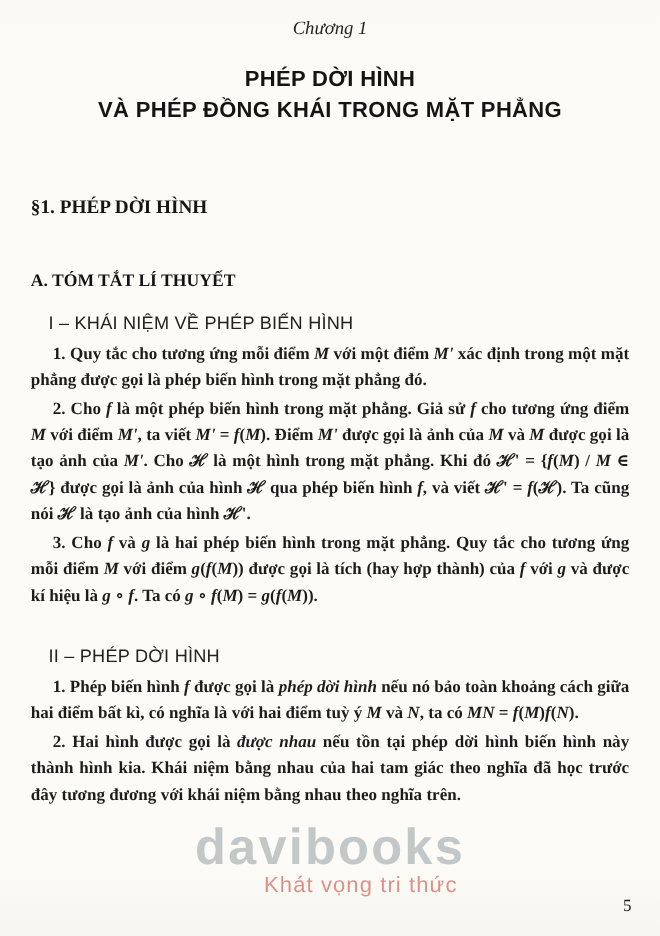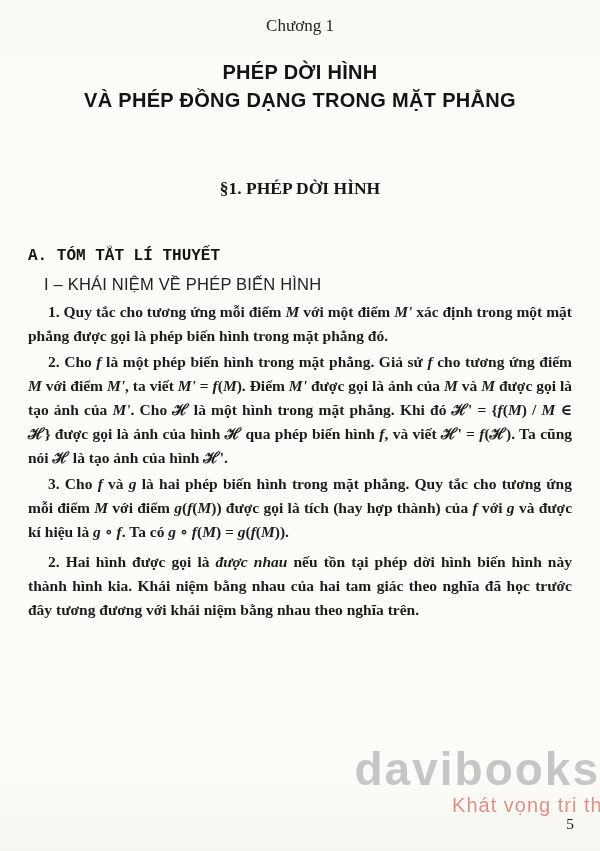--- a/index.html
+++ b/index.html
@@ -15,52 +15,52 @@
   .page {
     position: relative;
     width: 600px;
     height: 851px;
     box-sizing: border-box;
     padding: 10px 28px 0 28px;
     background: linear-gradient(180deg, #faf9f3 0%, #fcfbf7 8%, #fcfbf7 92%, #f7f5ef 100%);
   }
   .chapter-label {
     text-align: center;
+    font-style: italic;
     font-size: 17px;
     margin-top: 6px;
     color: #222;
   }
   .chapter-title {
     text-align: center;
     font-family: "Liberation Sans", "DejaVu Sans", sans-serif;
     font-weight: bold;
     font-size: 20px;
     line-height: 28px;
     letter-spacing: 0.3px;
     margin-top: 22px;
     color: #141414;
   }
   .section-title {
-    text-align: center;
     font-weight: bold;
     font-size: 17.5px;
     margin-top: 64px;
     color: #161616;
   }
   .part-title {
-    font-family: Liberation Mono, monospace;
+    font-family: Liberation Serif, serif;
     font-weight: bold;
     font-size: 16px;
     margin-top: 48px;
     color: #141414;
   }
   .sub-heading {
     font-family: "Liberation Sans", "DejaVu Sans", sans-serif;
     font-size: 16.5px;
-    margin-top: 10px;
+    margin-top: 20px;
     padding-left: 16px;
     color: #222;
     letter-spacing: 0.2px;
   }
   .sub-heading.second { margin-top: 34px; }
   .body-text { margin-top: 6px; }
   .body-text p {
     margin: 0 0 2px 0;
     font-size: 15.5px;
     line-height: 24px;
@@ -68,21 +68,21 @@
     text-indent: 20px;
     color: #1c1c1c;
     font-weight: bold;
   }
   .body-text p i { font-style: italic; }
   .watermark {
     position: absolute;
     left: 0;
     right: 0;
     bottom: 34px;
-    text-align: right;
+    text-align: center;
     pointer-events: none;
   }
   .watermark .brand {
     display: block;
     font-family: "Liberation Sans", "DejaVu Sans", sans-serif;
     font-weight: bold;
     font-size: 46px;
     letter-spacing: 2px;
     color: #6f7a84;
     opacity: 0.4;
@@ -108,37 +108,39 @@
 </style>
 </head>
 <body>
 
 <div class="page">
 
   <div class="chapter-label">Chương 1</div>
 
   <div class="chapter-title">
     <div>PHÉP DỜI HÌNH</div>
-    <div>VÀ PHÉP ĐỒNG DẠNG TRONG MẶT PHẲNG</div>
+    <div>VÀ PHÉP ĐỒNG KHÁI TRONG MẶT PHẲNG</div>
   </div>
 
   <div class="section-title">§1. PHÉP DỜI HÌNH</div>
 
   <div class="part-title">A. TÓM TẮT LÍ THUYẾT</div>
 
   <div class="sub-heading">I – KHÁI NIỆM VỀ PHÉP BIẾN HÌNH</div>
 
   <div class="body-text">
     <p>1. Quy tắc cho tương ứng mỗi điểm <i>M</i> với một điểm <i>M'</i> xác định trong một mặt phẳng được gọi là phép biến hình trong mặt phẳng đó.</p>
     <p>2. Cho <i>f</i> là một phép biến hình trong mặt phẳng. Giả sử <i>f</i> cho tương ứng điểm <i>M</i> với điểm <i>M'</i>, ta viết <i>M'</i> = <i>f</i>(<i>M</i>). Điểm <i>M'</i> được gọi là ảnh của <i>M</i> và <i>M</i> được gọi là tạo ảnh của <i>M'</i>. Cho ℋ là một hình trong mặt phẳng. Khi đó ℋ' = {<i>f</i>(<i>M</i>) / <i>M</i> ∈ ℋ} được gọi là ảnh của hình ℋ qua phép biến hình <i>f</i>, và viết ℋ' = <i>f</i>(ℋ).  Ta cũng nói ℋ là tạo ảnh của hình ℋ'.</p>
     <p>3. Cho <i>f</i> và <i>g</i> là hai phép biến hình trong mặt phẳng. Quy tắc cho tương ứng mỗi điểm <i>M</i> với điểm <i>g</i>(<i>f</i>(<i>M</i>)) được gọi là tích (hay hợp thành) của <i>f</i> với <i>g</i> và được kí hiệu là <i>g</i> ∘ <i>f</i>.  Ta có  <i>g</i> ∘ <i>f</i>(<i>M</i>) = <i>g</i>(<i>f</i>(<i>M</i>)).</p>
   </div>
 
+  <div class="sub-heading second">II – PHÉP DỜI HÌNH</div>
 
   <div class="body-text">
+    <p>1. Phép biến hình <i>f</i> được gọi là <i>phép dời hình</i> nếu nó bảo toàn khoảng cách giữa hai điểm bất kì, có nghĩa là với hai điểm tuỳ ý <i>M</i> và <i>N</i>, ta có <i>MN</i> = <i>f</i>(<i>M</i>)<i>f</i>(<i>N</i>).</p>
     <p>2. Hai hình được gọi là <i>được nhau</i> nếu tồn tại phép dời hình biến hình này thành hình kia. Khái niệm bằng nhau của hai tam giác theo nghĩa đã học trước đây tương đương với khái niệm bằng nhau theo nghĩa trên.</p>
   </div>
 
   <div class="watermark">
     <span class="brand">davibooks</span>
     <span class="slogan">Khát vọng tri thức</span>
   </div>
 
   <div class="page-number">5</div>
 

